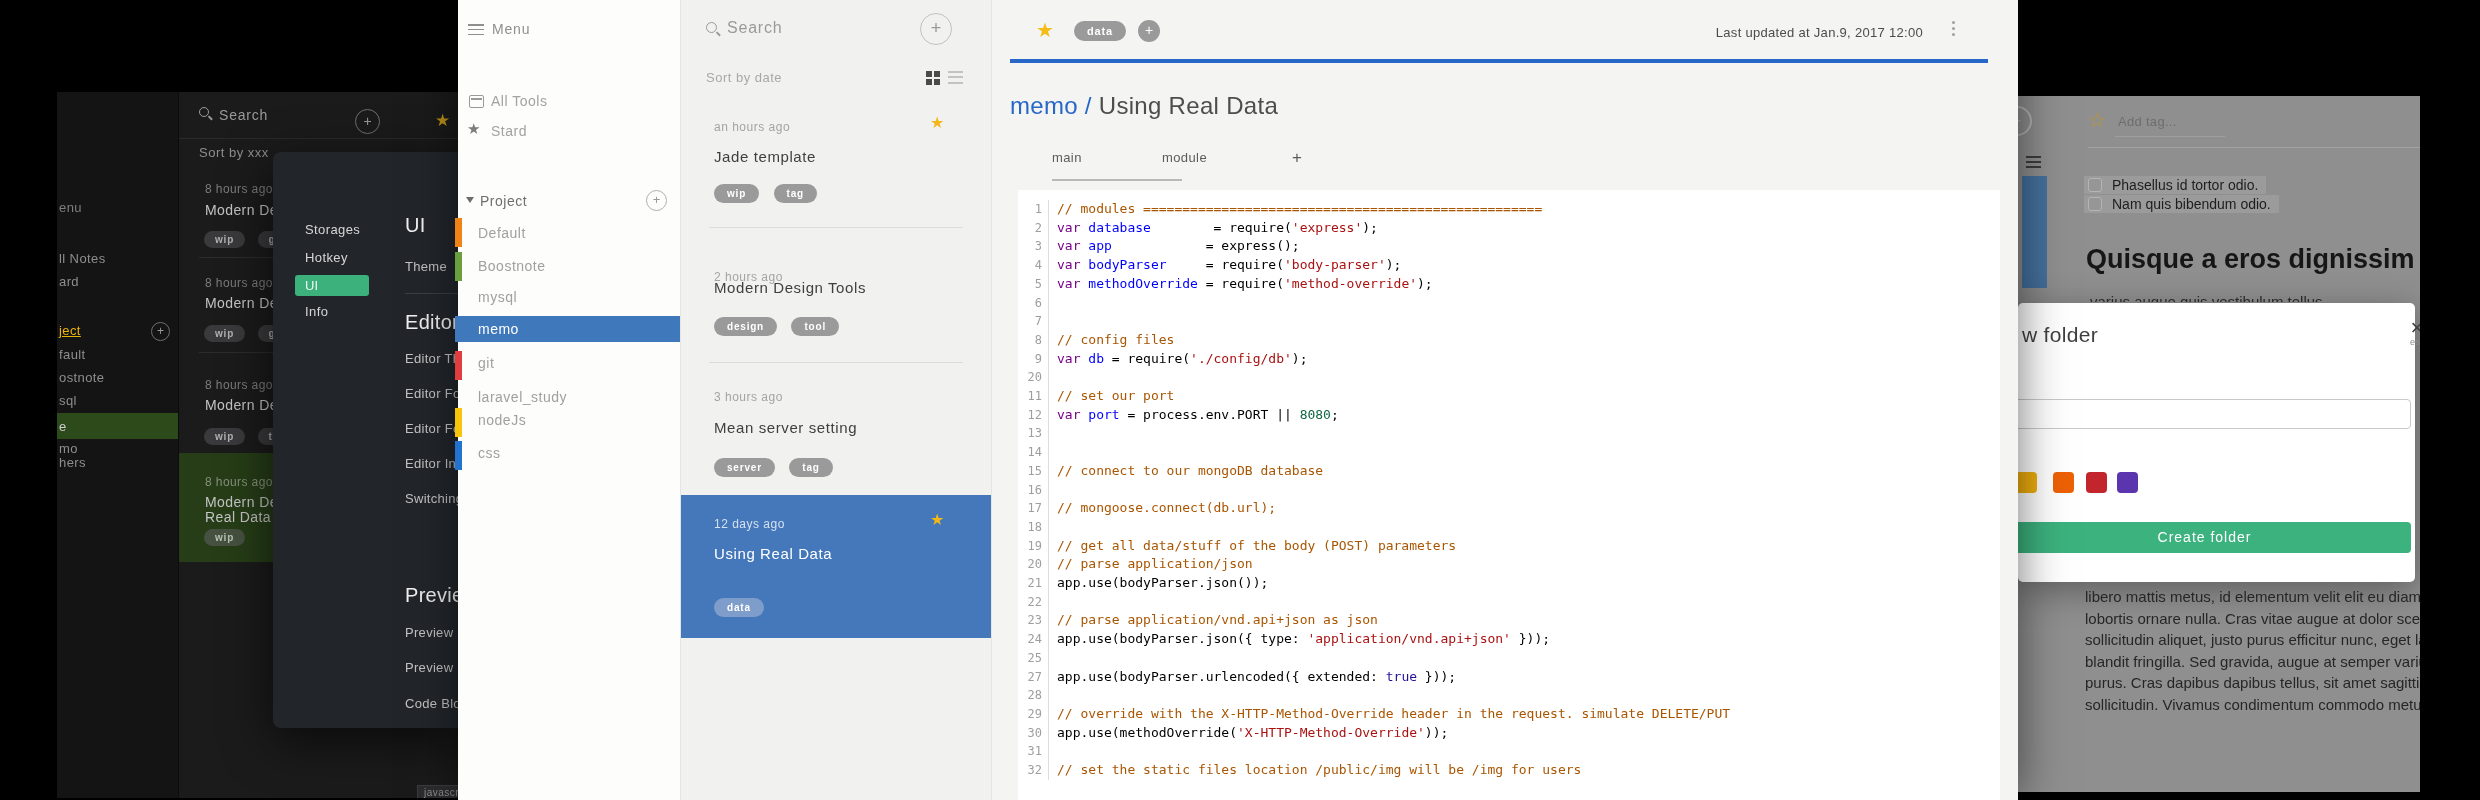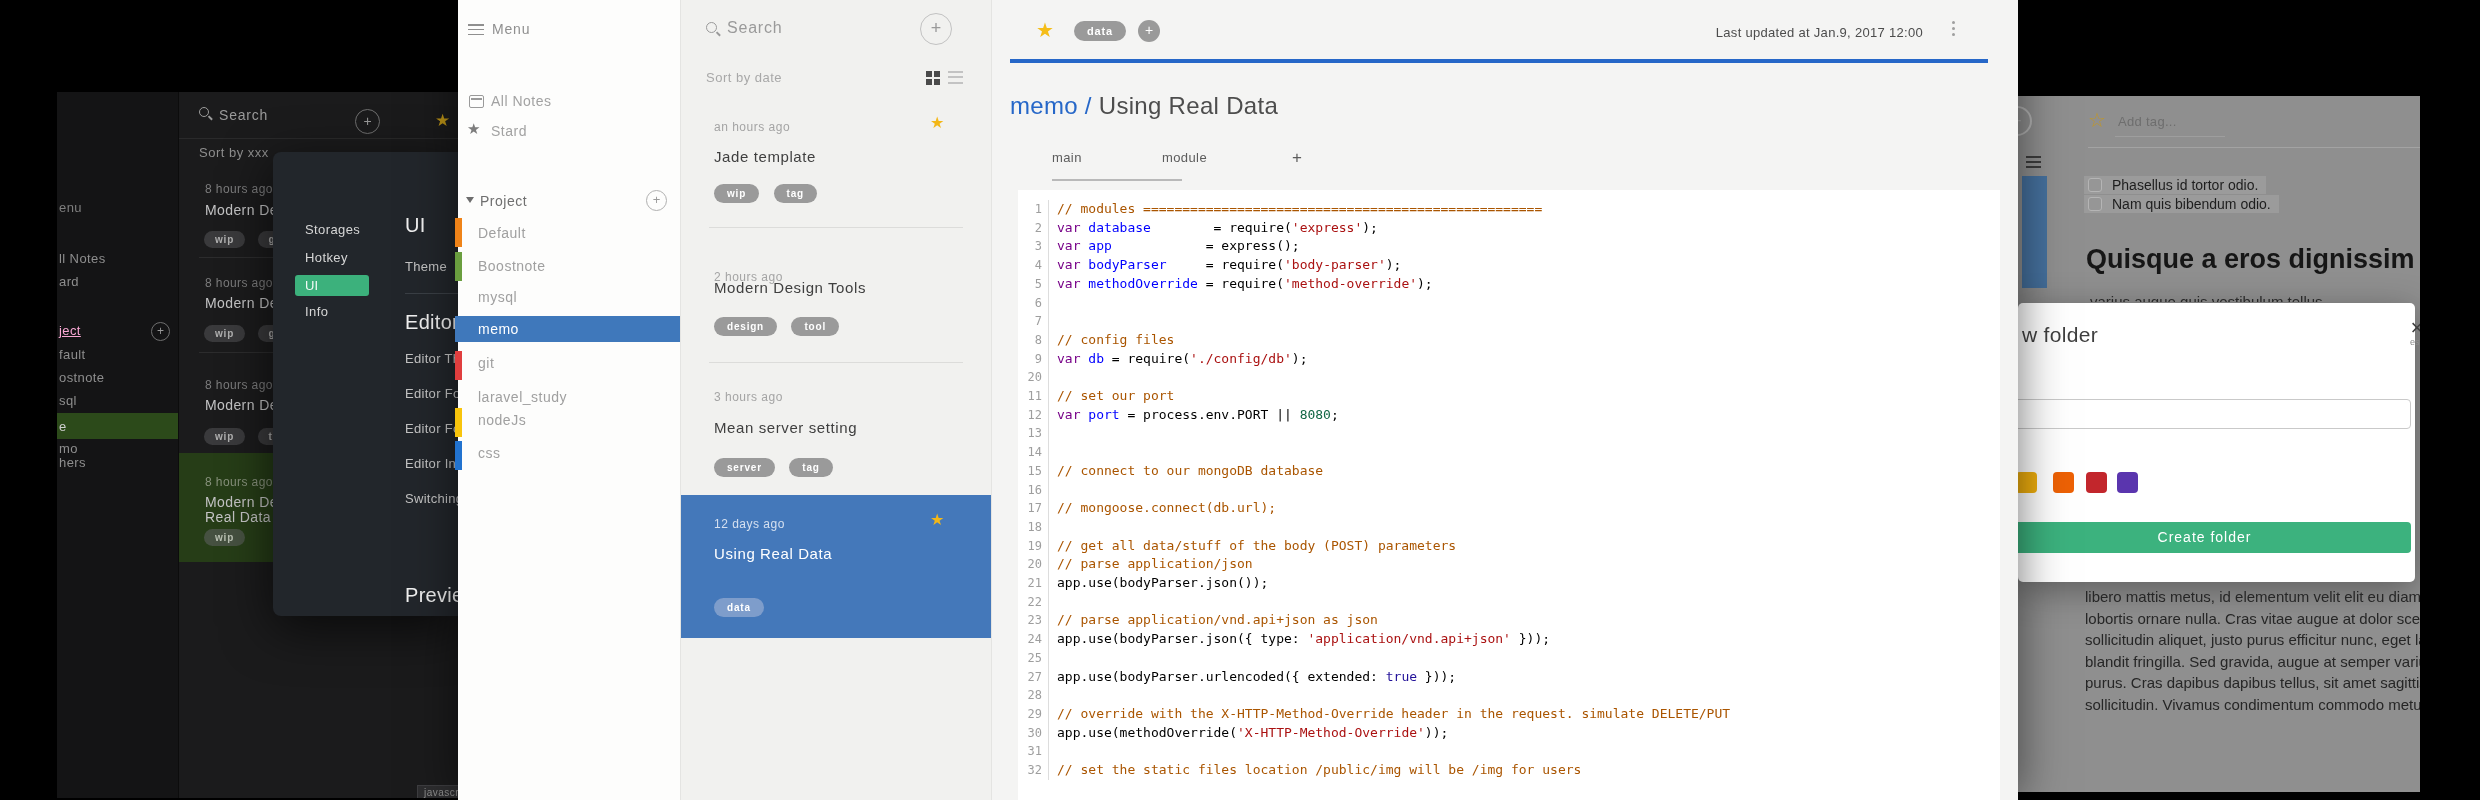--- a/index.html
+++ b/index.html
@@ -30,21 +30,21 @@
      border-radius:9px;padding:3px 11px;margin-right:8px;}
   .d-div{position:absolute;left:20px;right:30px;height:1px;background:#2c2c2d;}
   .d-green-note{position:absolute;left:0;top:361px;width:100%;height:109px;background:#263d17;}
   .d-green-note .d-time{color:#87917c;}
   .d-green-note .d-tag{background:#465141;color:#b9c0b2;}
   .d-star{left:378px;top:18px;color:#bd9417;font-size:17px;z-index:2;}
   .d-mode-chip{left:360px;top:693px;background:#2d2d2f;border:1px solid #3d3d40;color:#8d8d8d;
      font-size:10px;padding:1px 6px;letter-spacing:.5px;}
 
   
-  .settings{left:273px;top:152px;width:185px;height:464px;background:#22262b;border-radius:8px 0 0 8px;
+  .settings{left:273px;top:152px;width:185px;height:576px;background:#22262b;border-radius:8px 0 0 8px;
      box-shadow:0 12px 50px rgba(0,0,0,.65);overflow:hidden;z-index:2;}
   .s-nav{position:absolute;left:32px;font-size:13px;color:#d6d6d6;letter-spacing:.4px;white-space:nowrap;}
   .s-pill{position:absolute;left:22px;top:123px;width:74px;height:21px;background:#3cb17c;border-radius:3px;}
   .s-pill span{position:absolute;left:10px;top:3px;font-size:13px;color:#f2faf6;}
   .s-h{position:absolute;left:132px;font-size:20px;color:#f0f0f0;letter-spacing:.3px;white-space:nowrap;}
   .s-item{position:absolute;left:132px;font-size:13px;color:#c3c3c3;letter-spacing:.3px;white-space:nowrap;}
   .s-div{position:absolute;left:132px;right:0;top:141px;height:1px;background:#3a3f45;}
   .s-check{display:inline-block;width:11px;height:11px;background:#ececec;border-radius:2px;margin-right:9px;vertical-align:-1px;}
 
   
@@ -153,21 +153,21 @@
 </head>
 <body>
 
 <div class="canvas">
 
   <section class="abs dark-app">
     <div class="d-sidebar">
       <div class="d-item" style="top:108px;color:#7e7e7e;">enu</div>
       <div class="d-item" style="top:159px;">ll Notes</div>
       <div class="d-item" style="top:182px;">ard</div>
-      <div class="d-item" style="top:139px;top:231px;color:#f9a8d4;text-decoration:underline;">ject</div>
+      <div class="d-item" style="top:139px;top:231px;color:#eab308;text-decoration:underline;">ject</div>
       <div class="d-plus-circle">+</div>
       <div class="d-item" style="top:255px;">fault</div>
       <div class="d-item" style="top:278px;">ostnote</div>
       <div class="d-item" style="top:301px;">sql</div>
       <div class="d-green-row">
           <span>e</span>
         </div>
       <div class="d-item" style="top:349px;">mo</div>
       <div class="d-item" style="top:363px;">hers</div>
 
@@ -276,21 +276,21 @@
       <div>sollicitudin. Vivamus condimentum commodo metus in t</div>
     </div>
   </section>
 
   <section class="abs main-window">
 
     <nav class="l-sidebar">
       <div class="hamburger"></div>
       <div class="l-menu-label">Menu</div>
       <div class="archive-icon"></div>
-      <div class="l-allnotes">All Notes</div>
+      <div class="l-allnotes">All Tools</div>
       <span class="l-stard-star">★</span>
       <div class="l-stard">Stard</div>
       <div class="l-proj-tri"></div>
       <div class="l-proj">Project</div>
       <div class="l-proj-plus">+</div>
 
       <div class="strip" style="top: 218px; background: rgb(239, 131, 24);"></div>
       <div class="strip" style="top: 252px; background: rgb(106, 158, 63);"></div>
       <div class="strip" style="top: 351px; background: rgb(224, 62, 62);"></div>
       <div class="strip" style="top: 408px; background: rgb(248, 196, 12);"></div>

